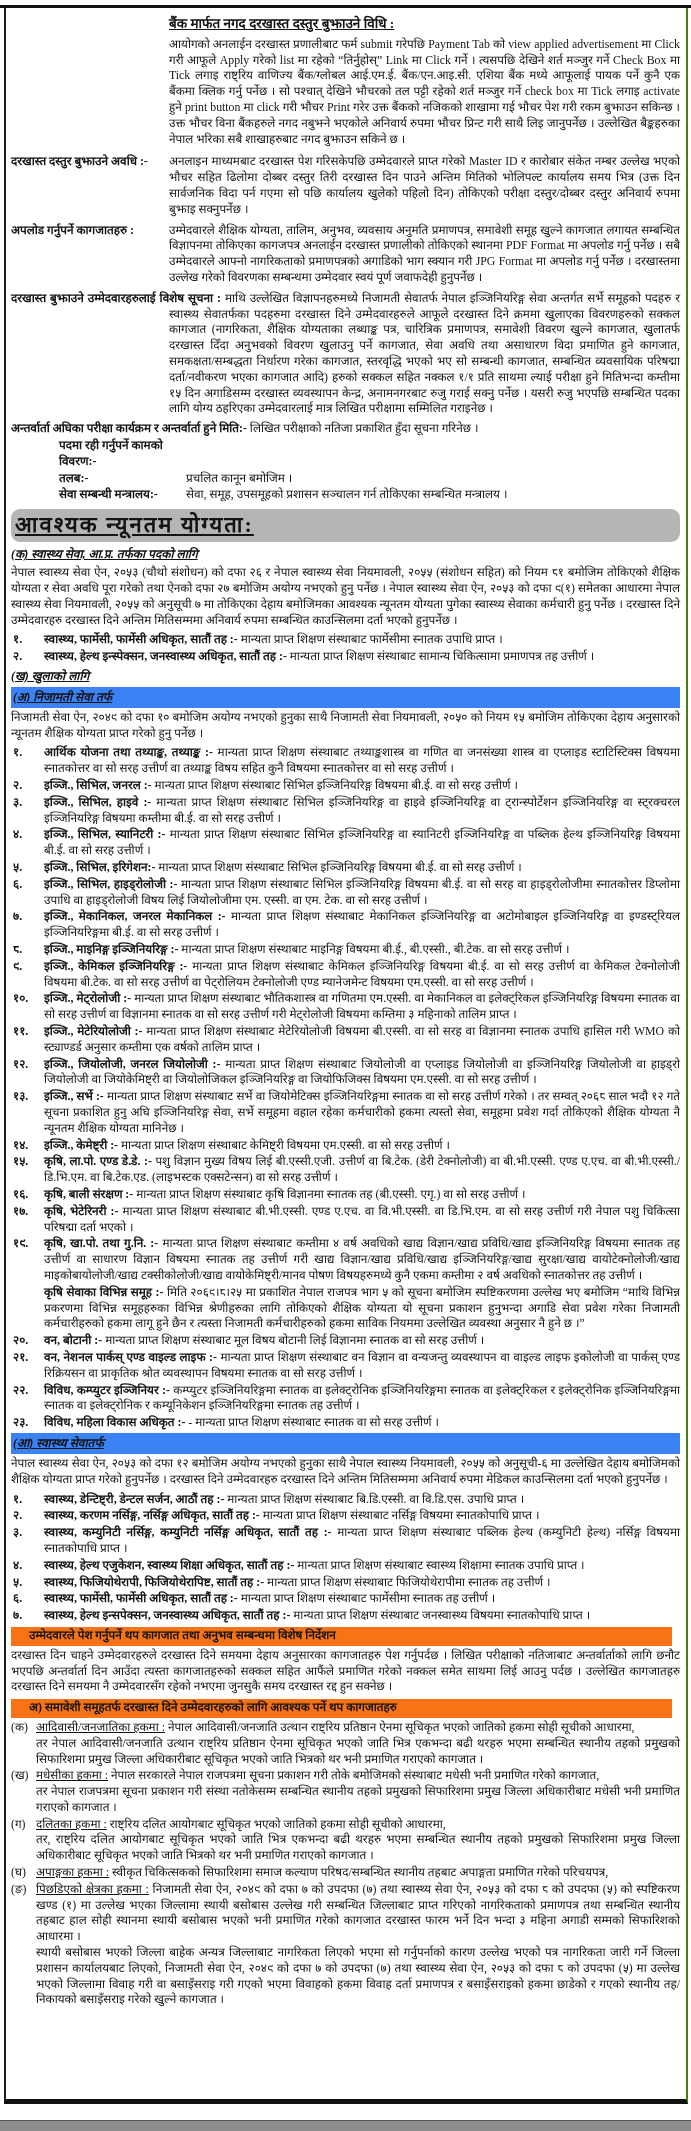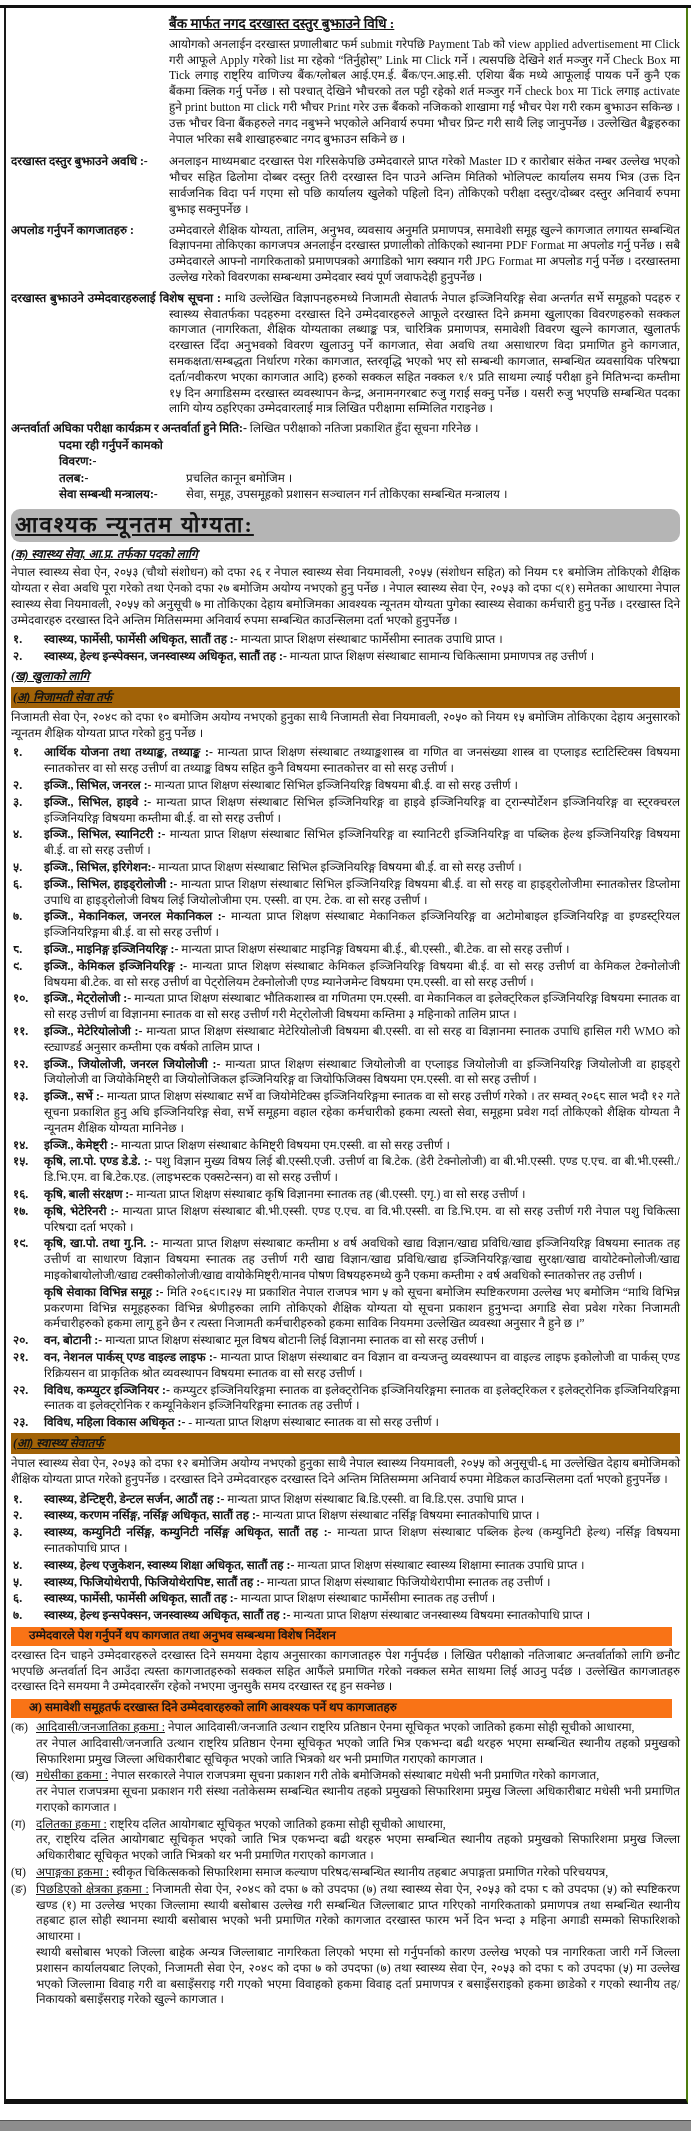--- a/index.html
+++ b/index.html
@@ -18,21 +18,21 @@
   .lbl{flex:0 0 158px;font-weight:bold;padding-right:4px;box-sizing:border-box;}
   .row.meta{margin-bottom:1px;margin-left:48px;}
   .row.meta .lbl{flex:0 0 127px;}
   .val{flex:1;}
   .hang{padding-left:158px;text-indent:-158px;margin-bottom:4px;}
   .hang b{font-weight:bold;}
   .hang.tight{margin-bottom:1px;}
   .main-bar{background:#b5b5b5;padding:3px 4px 4px 4px;margin:6px 0 3px 0;border-radius:9px;}
   .main-title{font-size:22px;line-height:26px;font-weight:bold;text-decoration:underline;letter-spacing:2px;}
   .sub{font-size:12px;line-height:18px;font-weight:bold;font-style:italic;text-decoration:underline;margin:2px 0 2px 0;}
-  .sub.bar{background:#a16207;padding:1px 4px 2px 2px;}
+  .sub.bar{background:#3b82f6;padding:1px 4px 2px 2px;}
   .plain-bar{background:#f97316;font-weight:bold;padding:1px 4px 2px 18px;margin:3px 8px 2px 0;}
   .num-list{margin-bottom:2px;}
   .n-item{display:flex;margin-bottom:1px;}
   .num{flex:0 0 33px;font-weight:bold;padding-left:2px;box-sizing:border-box;}
   .itxt{flex:1;text-align:justify;}
   .ititle{font-weight:bold;}
   .inc-item{display:flex;margin-bottom:1px;}
   .inc-marker{flex:0 0 25px;}
   .inc-body{flex:1;text-align:justify;white-space:pre-line;}
   .inc-label{text-decoration:underline;}

